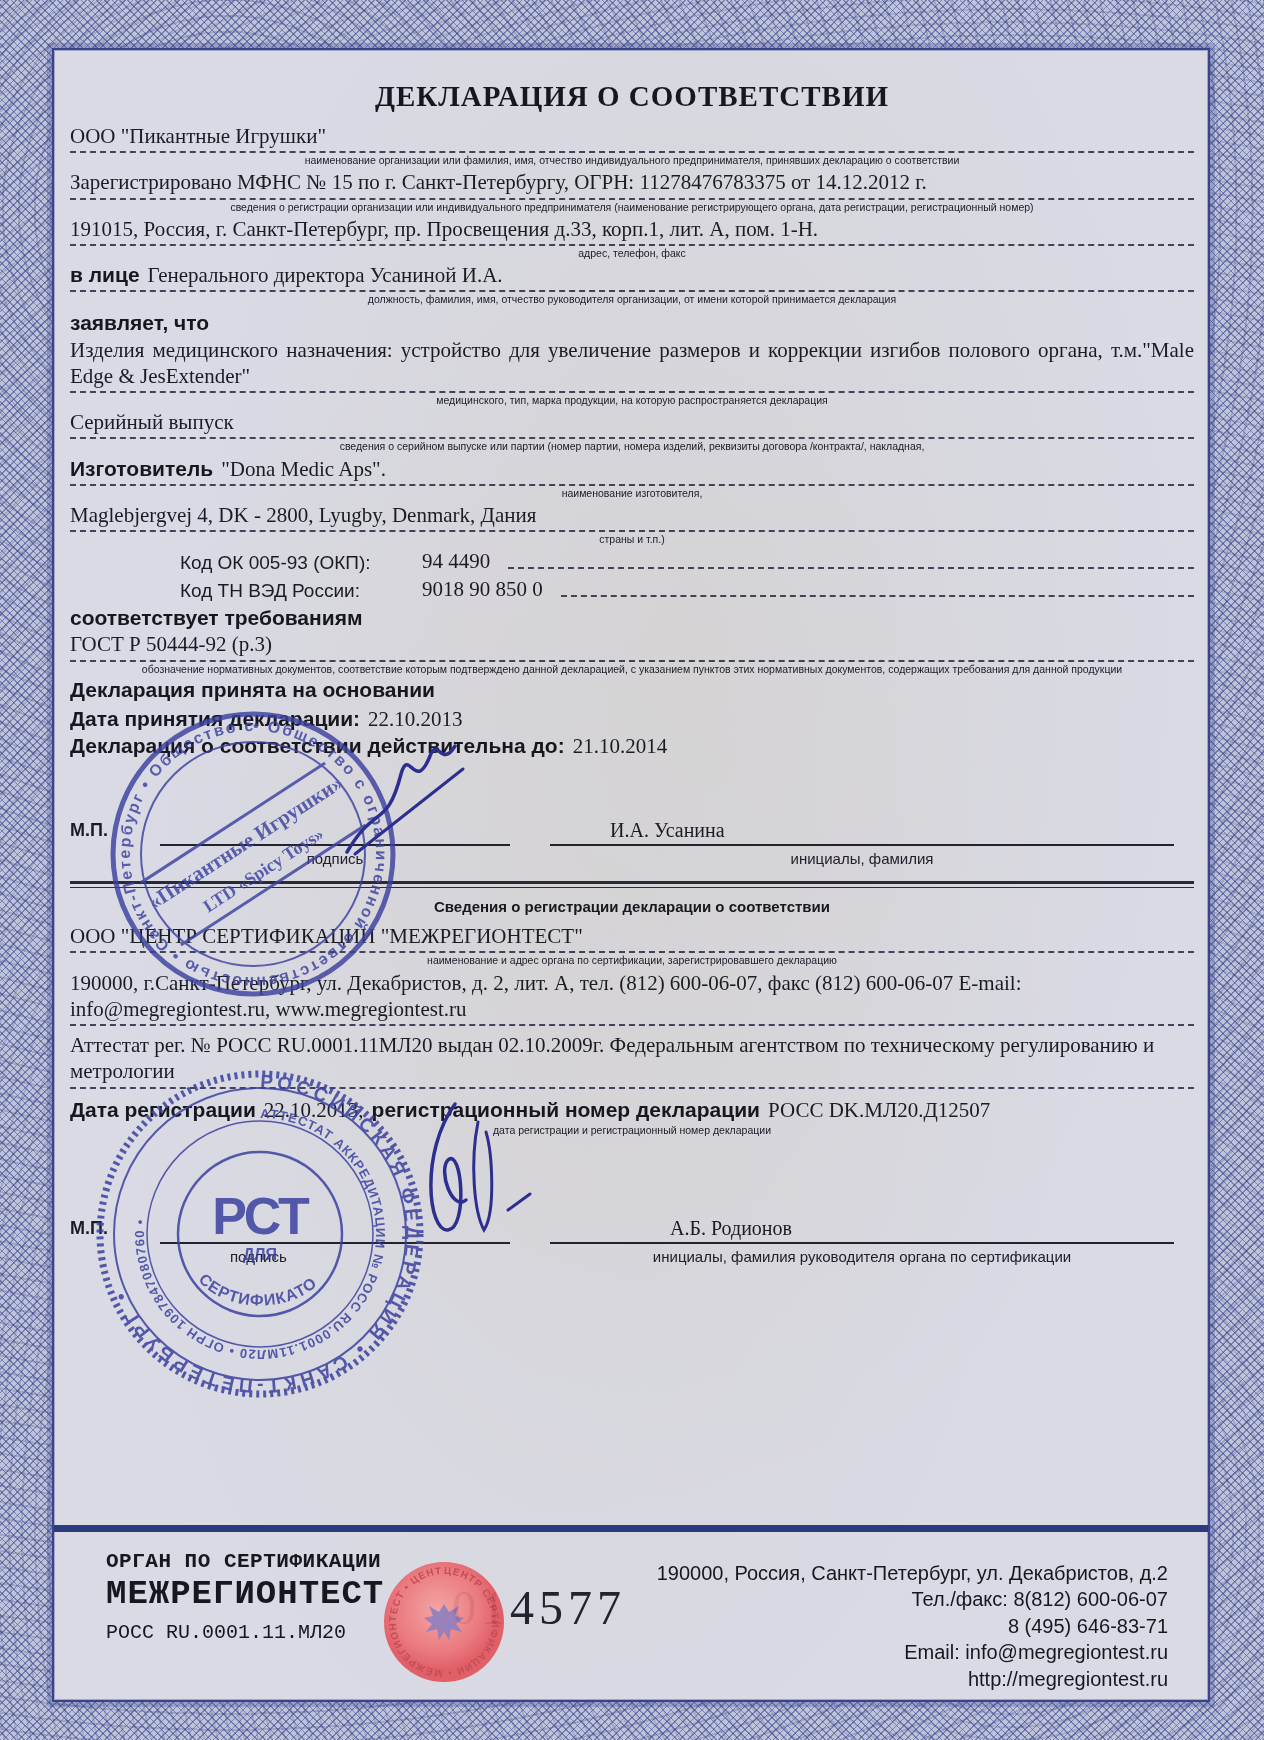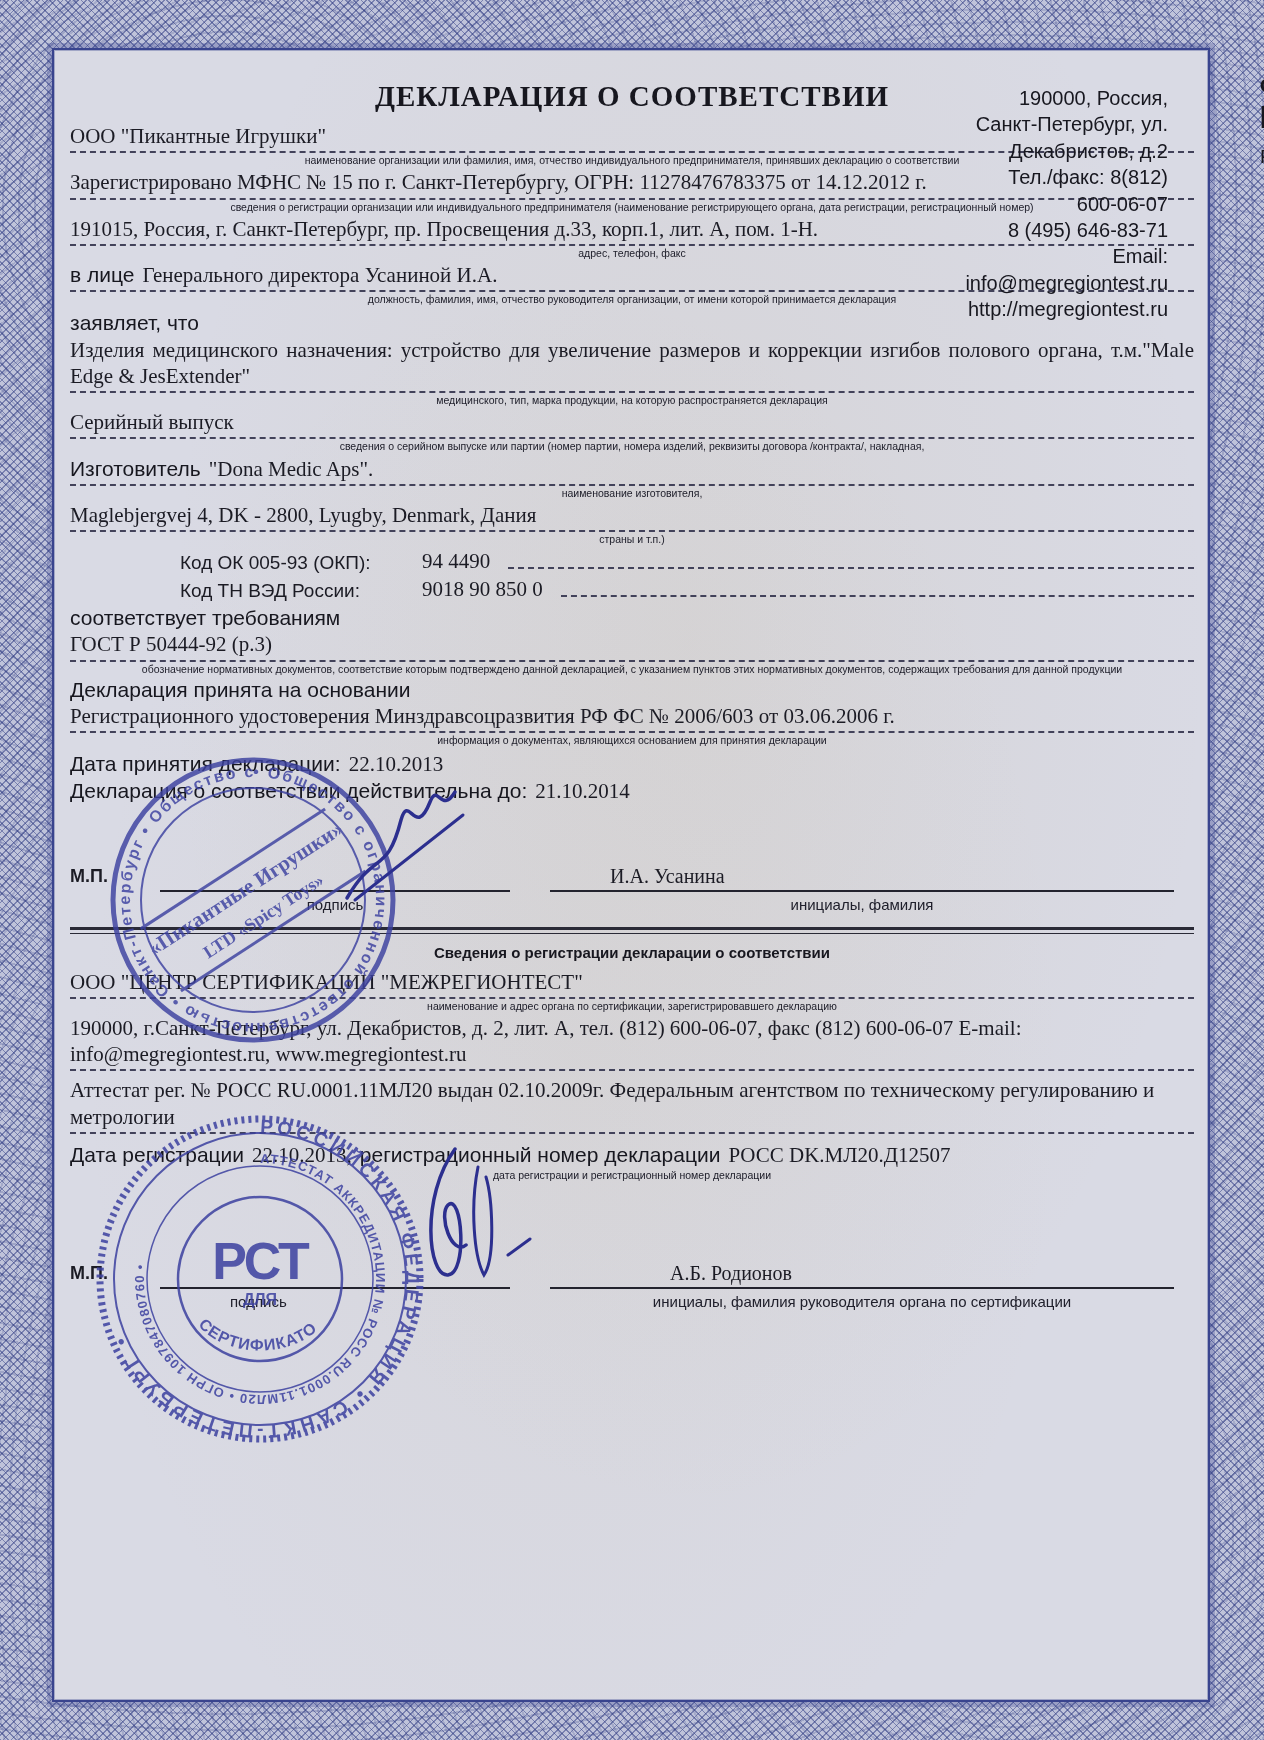--- a/index.html
+++ b/index.html
@@ -20,34 +20,34 @@
       repeating-radial-gradient(circle at 80% 88%, rgba(44,56,128,0.18) 0 2px, transparent 2px 13px);
   }
   .paper{
     position:absolute;left:52px;top:48px;right:54px;bottom:38px;
     background:#d9dae4;
     background-image:
       radial-gradient(ellipse at 55% 36%, rgba(190,170,122,0.12), transparent 58%),
       radial-gradient(ellipse at 45% 62%, rgba(190,170,122,0.08), transparent 55%);
     border:2px solid #39448e;
     box-shadow:0 0 0 5px rgba(57,68,142,0.28), inset 0 0 0 1px rgba(57,68,142,0.35);
-    display:flex;flex-direction:row;
+    display:flex;flex-direction:column;
   }
   .content{flex:1;padding:10px 14px 0 16px;position:relative;}
   .doc-title{
     text-align:center;font-weight:bold;font-size:29px;letter-spacing:1px;
     color:#17171f;margin:20px 0 10px 0;
   }
   .val{font-size:21px;color:#1b1b24;line-height:1.25;}
   .dash{border-bottom:2px dashed #42425a;padding-bottom:2px;}
   .cap{
     font-family:"Liberation Sans", sans-serif;font-size:10.5px;color:#20202c;
     text-align:center;margin:1px 0 2px 0;line-height:1.25;
   }
-  .lblb{font-family:"Liberation Sans", sans-serif;font-weight:normal;font-size:21px;color:#17171f;}
+  .lblb{font-family:"Liberation Sans", sans-serif;font-weight:bold;font-size:21px;color:#17171f;}
   .row{margin-bottom:1px;}
   .just{text-align:justify;}
   .coderow{display:flex;align-items:flex-end;margin:3px 0 2px 0;}
   .codelabel{font-family:"Liberation Sans", sans-serif;font-size:19px;color:#1b1b24;margin-left:110px;width:230px;}
   .codeval{font-size:21px;color:#1b1b24;margin-left:12px;}
   .codefill{flex:1;border-bottom:2px dashed #42425a;margin-left:18px;height:1px;margin-bottom:5px;}
   .inline-pair{display:flex;align-items:baseline;gap:8px;flex-wrap:wrap;}
   
   .sigrow{display:grid;grid-template-columns:70px 390px 1fr;align-items:end;position:relative;margin-top:40px;}
   .mp{font-family:"Liberation Sans", sans-serif;font-weight:bold;font-size:18px;color:#1b1b24;padding-bottom:26px;}
@@ -152,24 +152,20 @@
     <div class="row" style="margin-top:4px;">
       <span class="lblb">соответствует требованиям</span>
     </div>
     <div class="row">
       <div class="val dash">ГОСТ Р 50444-92 (р.3)</div>
       <div class="cap">обозначение нормативных документов, соответствие которым подтверждено данной декларацией, с указанием пунктов этих нормативных документов, содержащих требования для данной продукции</div>
     </div>
 
     <div class="row" style="margin-top:2px;">
       <span class="lblb">Декларация принята на основании</span>
-    </div>
-    <div class="row">
-      <div class="val dash">Регистрационного удостоверения Минздравсоцразвития РФ ФС № 2006/603 от 03.06.2006 г.</div>
-      <div class="cap">информация о документах, являющихся основанием для принятия декларации</div>
     </div>
 
     <div class="row inline-pair" style="margin-top:4px;">
       <span class="lblb">Дата принятия декларации:</span>
       <span class="val">22.10.2013</span>
     </div>
     <div class="row inline-pair">
       <span class="lblb">Декларация о соответствии действительна до:</span>
       <span class="val">21.10.2014</span>
     </div>

